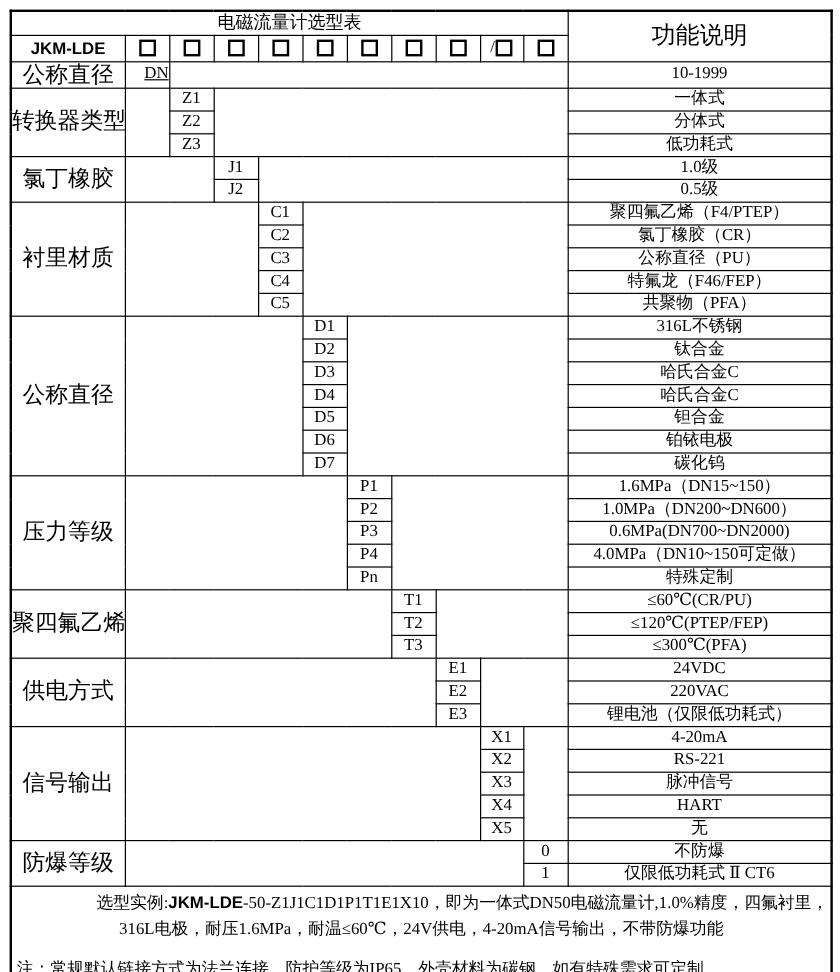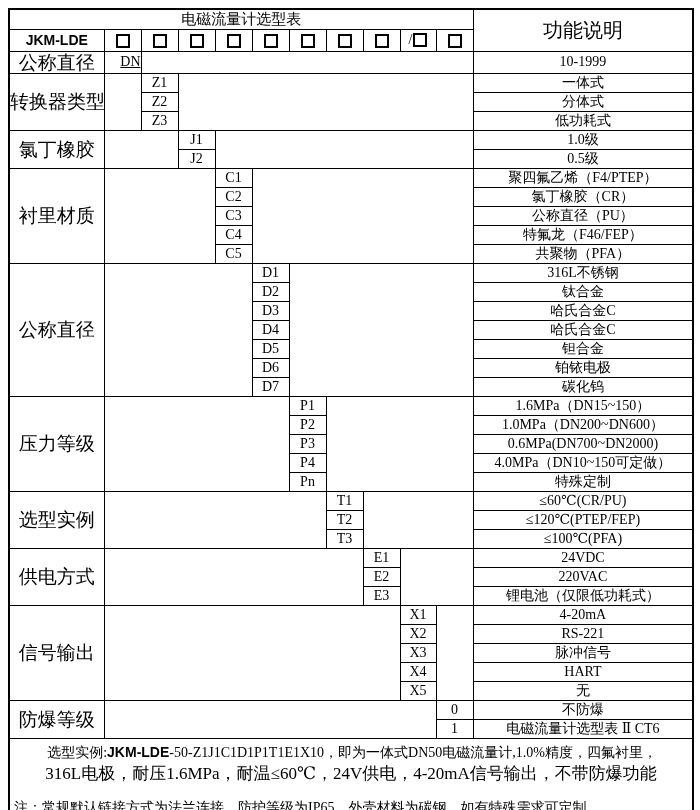--- a/index.html
+++ b/index.html
@@ -17,22 +17,22 @@
   td.fn-header{font-size:20px;}
   td.cat{font-size:19px;}
   td.model-cell{font-family:"Liberation Sans","DejaVu Sans",sans-serif;
                 font-weight:bold;font-size:14px;}
   td.dn-code{text-align:right;padding-left:12px;text-decoration:underline;}
   .cbx{display:inline-block;width:10px;height:10px;border:2px solid #000;
        vertical-align:middle;background:#fff;}
   .slash{display:inline-block;margin-right:1px;font-size:14px;vertical-align:middle;}
   td.footer-cell{white-space:normal;text-align:left;vertical-align:top;
                  padding:3px 2px 0 2px;}
-  .ex-line1{text-align:center;padding-left:2px;font-size:14px;line-height:21px;}
-  .ex-line2{text-align:center;font-size:17px;line-height:21px;}
+  .ex-line1{text-align:right;padding-left:2px;font-size:14px;line-height:21px;}
+  .ex-line2{text-align:center;font-size:14px;line-height:21px;}
   .note-line{text-align:left;padding-left:2px;font-size:14px;line-height:21px;margin-top:13px;}
   .model-name{font-family:"Liberation Sans","DejaVu Sans",sans-serif;font-weight:bold;}
 </style>
 </head>
 <body>
 
 <div class="sheet">
 <table class="sel">
 <colgroup>
   <col style="width:95px">
@@ -178,33 +178,33 @@
 <tr>
   <td>P4</td>
   <td>4.0MPa（DN10~150可定做）</td>
 </tr>
 <tr>
   <td>Pn</td>
   <td>特殊定制</td>
 </tr>
 
 <tr>
-  <td class="cat" rowspan="3">选型实例</td>
+  <td class="cat" rowspan="3">聚四氟乙烯</td>
   <td colspan="6" rowspan="3"></td>
   <td>T1</td>
   <td colspan="3" rowspan="3"></td>
   <td>≤60℃(CR/PU)</td>
 </tr>
 <tr>
   <td>T2</td>
   <td>≤120℃(PTEP/FEP)</td>
 </tr>
 <tr>
   <td>T3</td>
-  <td>≤100℃(PFA)</td>
+  <td>≤300℃(PFA)</td>
 </tr>
 
 <tr>
   <td class="cat" rowspan="3">供电方式</td>
   <td colspan="7" rowspan="3"></td>
   <td>E1</td>
   <td colspan="2" rowspan="3"></td>
   <td>24VDC</td>
 </tr>
 <tr>
@@ -241,21 +241,21 @@
 </tr>
 
 <tr>
   <td class="cat" rowspan="2">防爆等级</td>
   <td colspan="9" rowspan="2"></td>
   <td>0</td>
   <td>不防爆</td>
 </tr>
 <tr>
   <td>1</td>
-  <td>电磁流量计选型表 Ⅱ CT6</td>
+  <td>仅限低功耗式 Ⅱ CT6</td>
 </tr>
 
 <tr class="footer-row">
   <td class="footer-cell" colspan="12">
     <div class="ex-line1"><span>选型实例:</span><span class="model-name">JKM-LDE</span><span>-50-Z1J1C1D1P1T1E1X10，即为一体式DN50电磁流量计,1.0%精度，四氟衬里，</span></div>
     <div class="ex-line2">316L电极，耐压1.6MPa，耐温≤60℃，24V供电，4-20mA信号输出，不带防爆功能</div>
     <div class="note-line">注：常规默认链接方式为法兰连接，防护等级为IP65，外壳材料为碳钢，如有特殊需求可定制</div>
   </td>
 </tr>
 

